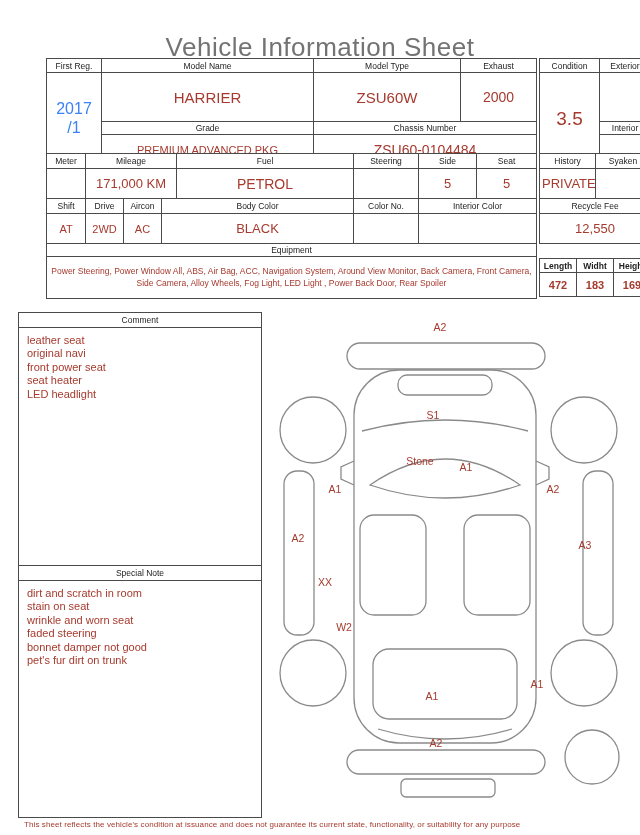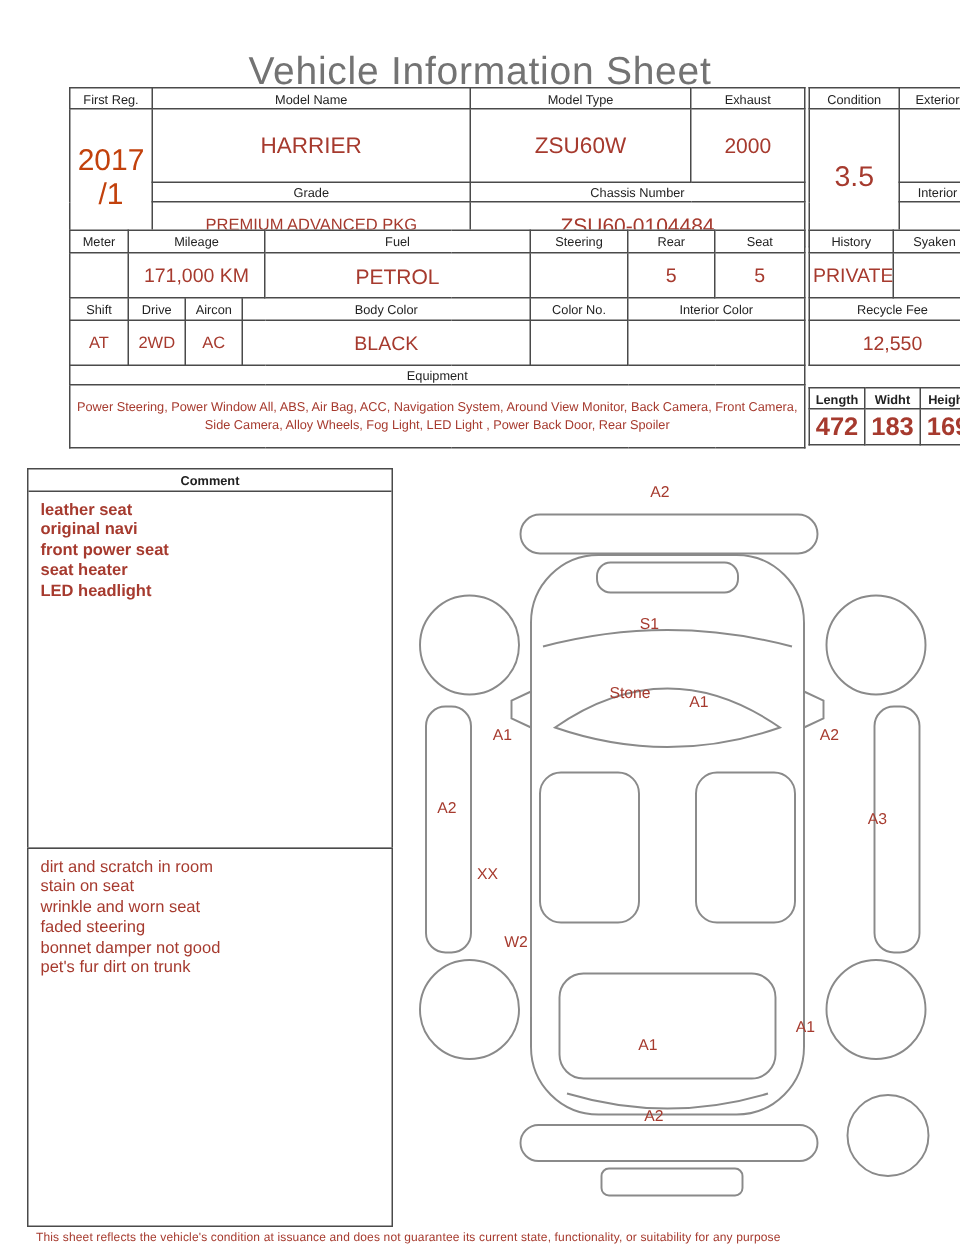--- a/index.html
+++ b/index.html
@@ -14,24 +14,24 @@
   table.t td { border:1px solid #4a4a4a; overflow:hidden; text-align:center;
                vertical-align:middle; padding:0 2px; }
 
   .hdr { font-size:8.5px; color:#222; }
   .red { color:#a63a2e; }
 
   .h13{height:13px} .h14{height:14px} .h15{height:15px} .h24{height:24px}
   .h30{height:30px} .h33{height:49px} .h42{height:42px}
 
   .v18{font-size:19px} .v15{font-size:15px} .v14{font-size:14px}
-  .v13{font-size:13px} .v12{font-size:17px} .v11{font-size:11px}
+  .v13{font-size:13px} .v12{font-size:11px} .v11{font-size:11px}
   .v95{font-size:13px}
 
-  .firstreg { white-space:pre-line; font-size:20px; color:#c2410c; line-height:1.15; }
+  .firstreg { white-space:pre-line; font-size:16px; color:#3b82f6; line-height:1.15; }
 
   td.equip { font-size:8.5px; color:#a63a2e; text-align:left; vertical-align:top;
              padding:2px 5px; line-height:1.3; }
 
   .notebox { position:absolute; border:1px solid #4a4a4a; background:#fff; }
   .nb-hdr { height:15px; border-bottom:1px solid #4a4a4a; text-align:center;
             font-size:8.5px; color:#222; line-height:15px; }
   .nb-body { padding:6px 8px; color:#a63a2e; font-size:11px; line-height:1.22; text-align:left; }
 
   .diagram { position:absolute; left:270px; top:313px; }
@@ -112,21 +112,21 @@
         <col style="width:65px">
         <col style="width:58px">
         <col style="width:60px">
     </colgroup>
     <tbody>
       <tr>
         <td class="hdr h15">Meter</td>
         <td colspan="3" class="hdr">Mileage</td>
         <td colspan="2" class="hdr">Fuel</td>
         <td class="hdr">Steering</td>
-        <td class="hdr">Rear</td>
+        <td class="hdr">Side</td>
         <td class="hdr">Seat</td>
       </tr>
       <tr>
         <td class="h30"></td>
         <td colspan="3" class="red v95">171,000 KM</td>
         <td colspan="2" class="red v14">PETROL</td>
         <td></td>
         <td class="red v13">5</td>
         <td class="red v13">5</td>
       </tr>
@@ -191,32 +191,33 @@
         <td class="hdr">Height</td>
       </tr>
       <tr>
         <td class="red v12 h24">472</td>
         <td class="red v12">183</td>
         <td class="red v12">169</td>
       </tr>
     </tbody>
   </table>
 
-  <div class="notebox" style="left:18px; top:312px; width:244px; height:254px;font-weight:bold;">
+  <div class="notebox" style="left:18px; top:312px; width:244px; height:254px;">
     <div class="nb-hdr">Comment</div>
     <div class="nb-body">
       <div>leather seat</div>
       <div>original navi</div>
       <div>front power seat</div>
       <div>seat heater</div>
       <div>LED headlight</div>
     </div>
   </div>
 
   <div class="notebox" style="left:18px; top:565px; width:244px; height:253px;">
+    <div class="nb-hdr">Special Note</div>
     <div class="nb-body">
       <div>dirt and scratch in room</div>
       <div>stain on seat</div>
       <div>wrinkle and worn seat</div>
       <div>faded steering</div>
       <div>bonnet damper not good</div>
       <div>pet's fur dirt on trunk</div>
     </div>
   </div>
 

